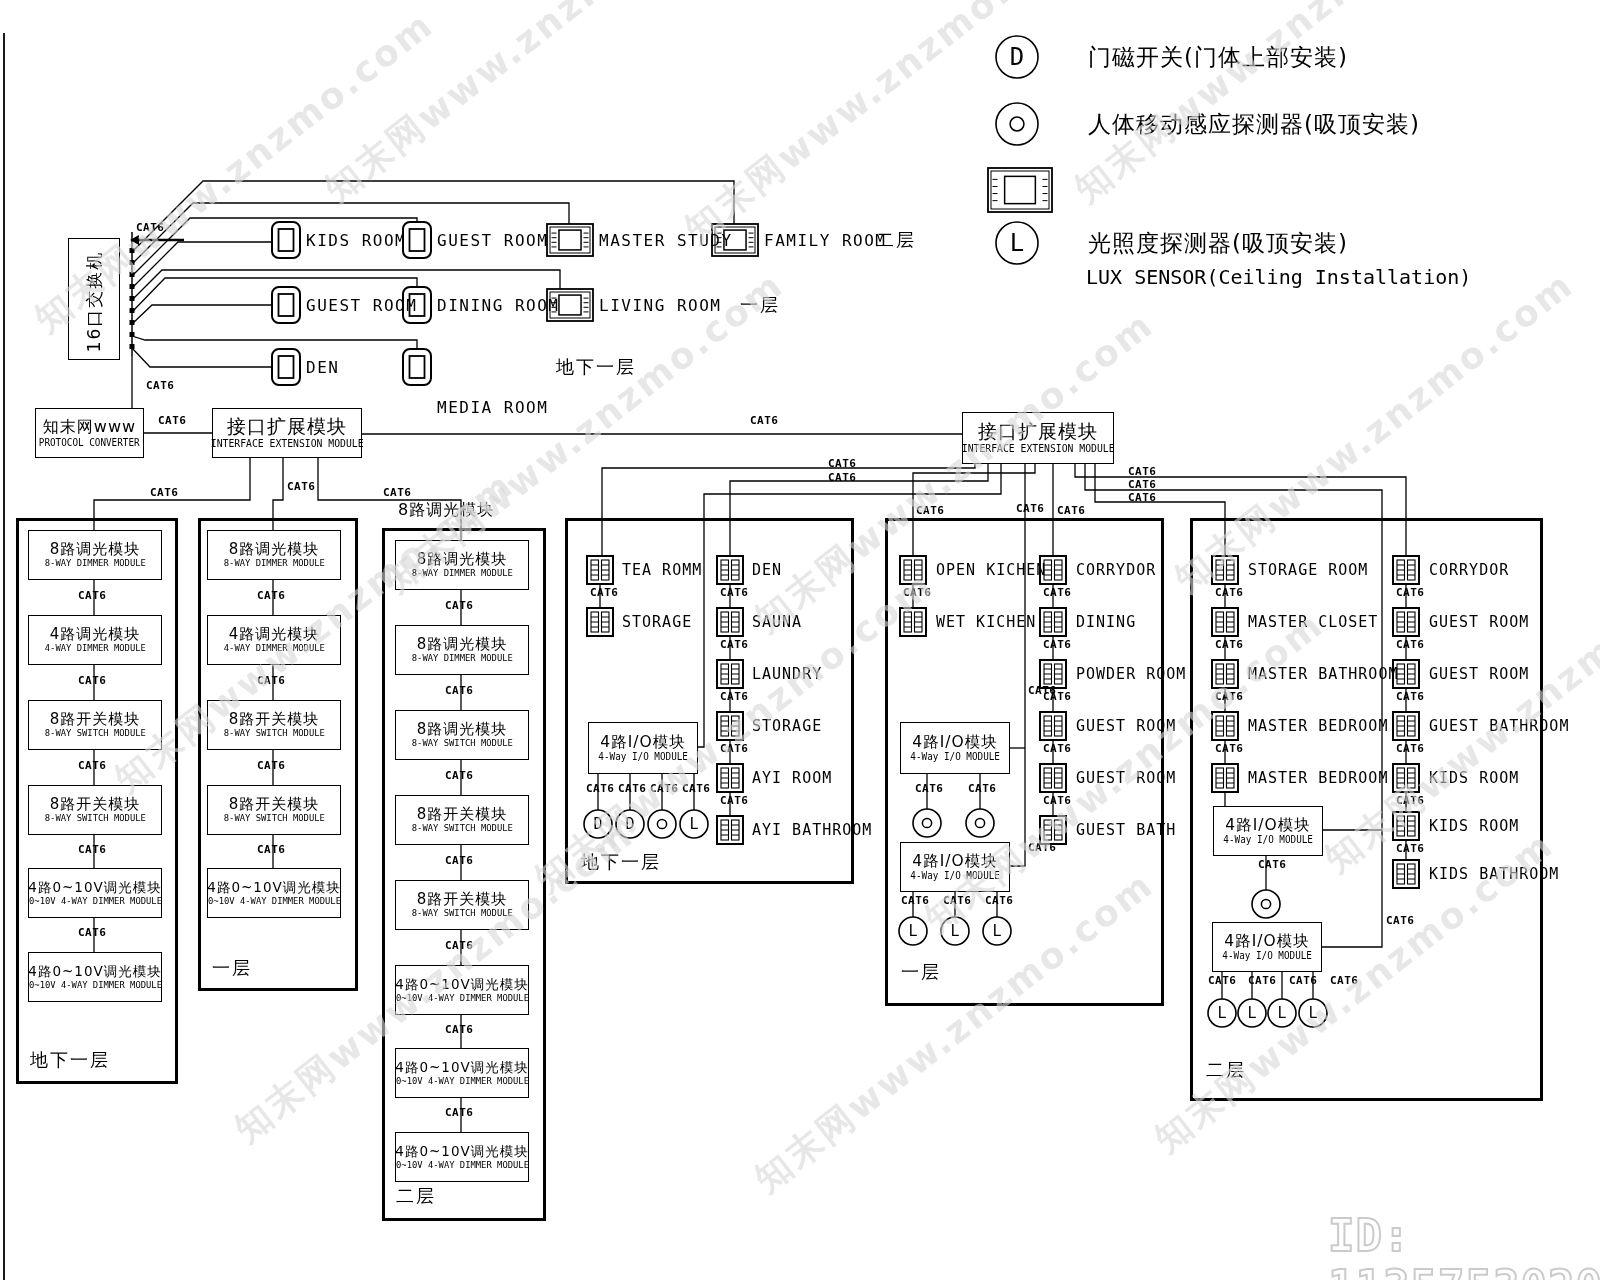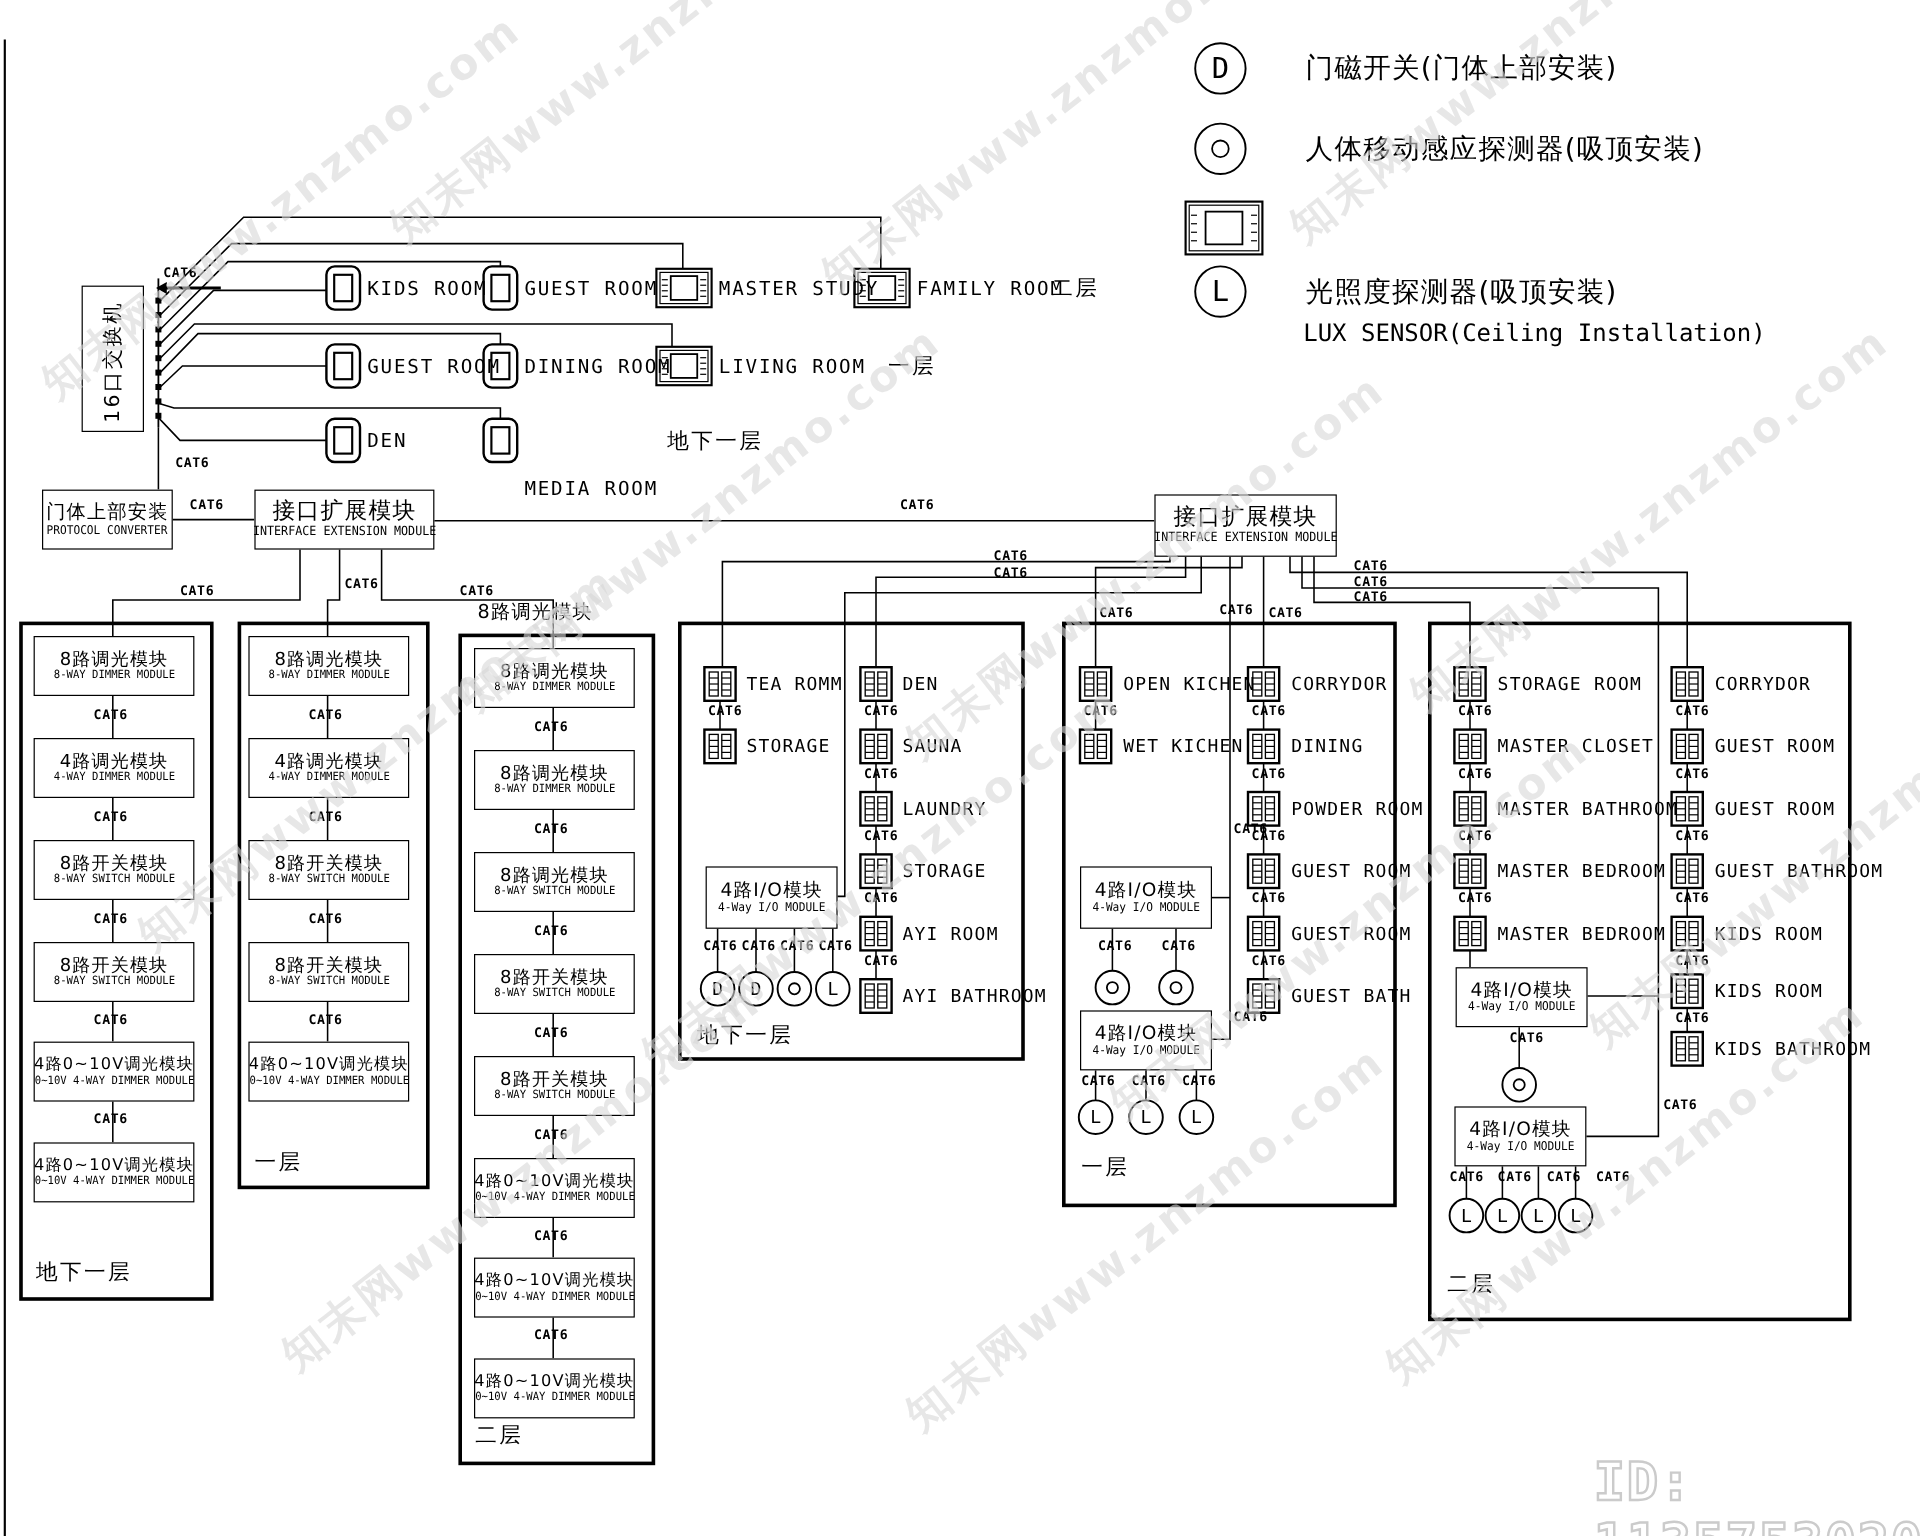--- a/index.html
+++ b/index.html
@@ -586,21 +586,21 @@
 
   <div class="abs logo-id mono">ID: 1135753020</div>
 <div class="abs legend-label vc" style="left: 1088px; top: 57px;">门磁开关(门体上部安装)</div>
     <div class="abs legend-label vc" style="left: 1088px; top: 124px;">人体移动感应探测器(吸顶安装)</div>
     <div class="abs legend-label vc" style="left: 1088px; top: 243px;">光照度探测器(吸顶安装)</div>
     <div class="abs legend-en mono vc" style="left: 1086px; top: 277px;">LUX SENSOR(Ceiling Installation)</div>
     <div class="abs " style="left: 68px; top: 238px; width: 50px; height: 120px; border: 1.5px solid rgb(0, 0, 0);">
       <div style="position: absolute; left: -35px; top: 51px; width: 120px; text-align: center; font-size: 17px; letter-spacing: 2px; transform: rotate(-90deg); white-space: nowrap;">16口交换机</div>
     </div>
     <div class="abs modbox" style="left: 35px; top: 408px; width: 107px; height: 48px;">
-      <div class="cn" style="font-size: 16px;">门体上部安装</div>
+      <div class="cn" style="font-size: 16px;">知末网www</div>
       <div class="en" style="font-size: 10px; transform: scaleX(0.93);">PROTOCOL CONVERTER</div>
     </div>
     <div class="abs modbox" style="left: 212px; top: 408px; width: 148px; height: 48px;">
       <div class="cn" style="font-size: 19px;">接口扩展模块</div>
       <div class="en" style="font-size: 10.5px; transform: scaleX(0.93);">INTERFACE EXTENSION MODULE</div>
     </div>
     <div class="abs modbox" style="left: 962px; top: 412px; width: 150px; height: 50px;">
       <div class="cn" style="font-size: 19px;">接口扩展模块</div>
       <div class="en" style="font-size: 10.5px; transform: scaleX(0.93);">INTERFACE EXTENSION MODULE</div>
     </div>

